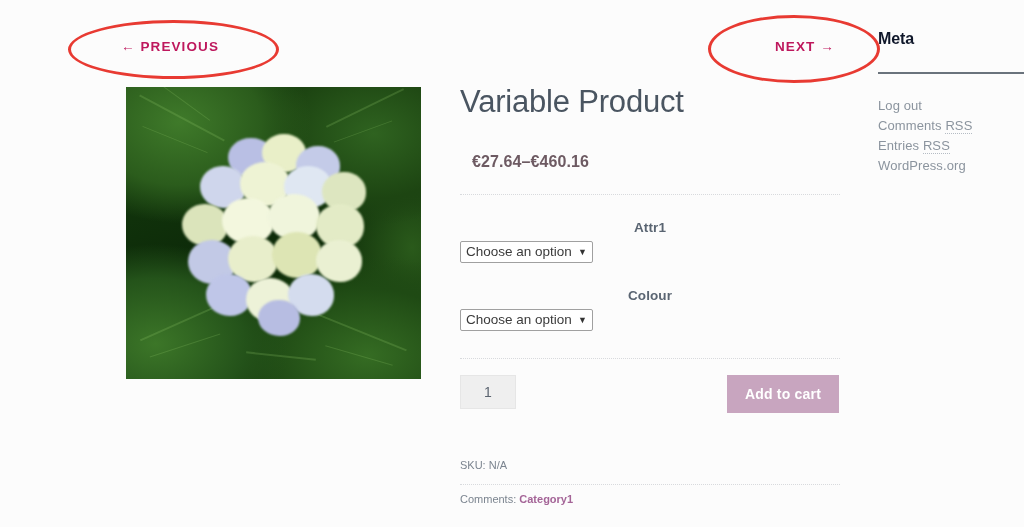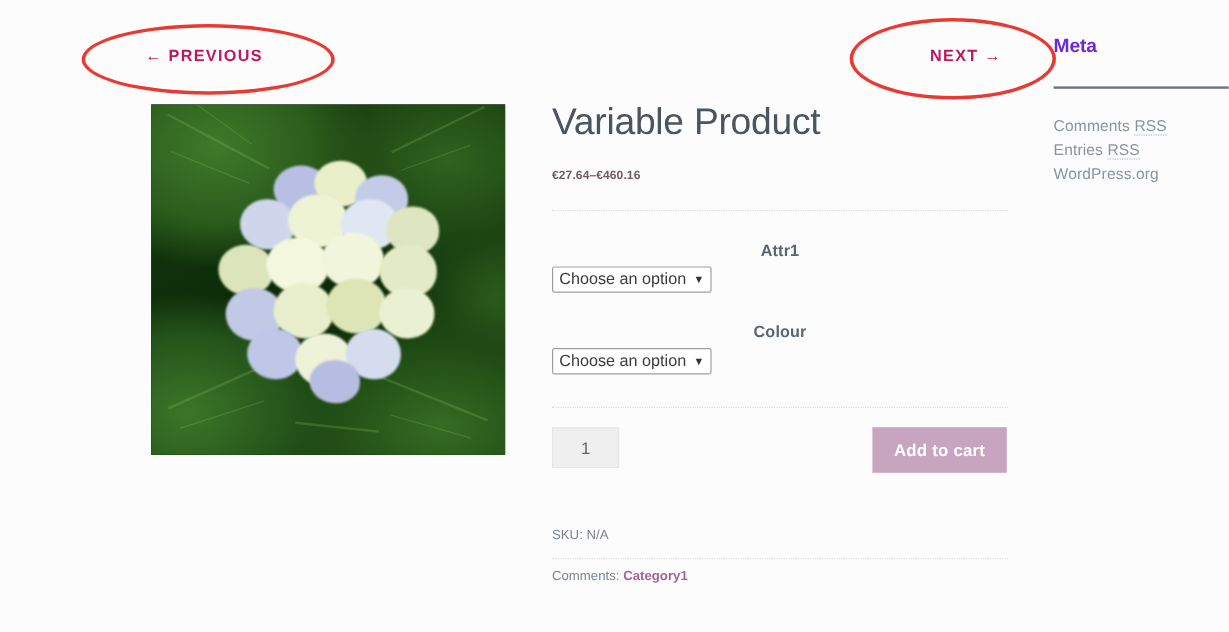--- a/index.html
+++ b/index.html
@@ -89,23 +89,23 @@
   }
   #product-title {
     margin: 0;
     font-size: 31px;
     font-weight: normal;
     color: #4a5561;
     line-height: 1.15;
     letter-spacing: -0.2px;
   }
   #product-price {
-    margin: 0;
+    margin: 12px;
     padding-top: 21px;
-    font-size: 10px;
+    font-size: 16px;
     font-weight: bold;
     color: #6d5a62;
     letter-spacing: 0.1px;
   }
   .rule-dotted {
     height: 0;
     border-top: 1px dotted #d8dadd;
     margin: 0;
   }
   #rule-under-price { margin-top: 23px; }
@@ -197,21 +197,21 @@
   #sidebar {
     position: absolute;
     left: 878px;
     top: 30px;
     width: 146px;
   }
   #sidebar-title {
     margin: 0;
     font-size: 16px;
     font-weight: bold;
-    color: #6d28d9;
+    color: #0f172a;
     letter-spacing: -0.1px;
   }
   #sidebar-rule {
     margin-top: 24px;
     height: 2px;
     background: #6a737c;
   }
   #sidebar-list {
     list-style: none;
     margin: 0;
@@ -317,20 +317,23 @@
       <a id="category-link" href="#">Category1</a>
     </div>
   </div>
 </div>
 
 <div id="sidebar">
   <h2 id="sidebar-title">Meta</h2>
   <div id="sidebar-rule"></div>
   <ul id="sidebar-list">
     <li>
+      <a class="sidebar-link" href="#">Log out</a>
+    </li>
+    <li>
       <a class="sidebar-link" href="#"><span>Comments </span><span class="abbr-rss">RSS</span></a>
     </li>
     <li>
       <a class="sidebar-link" href="#"><span>Entries </span><span class="abbr-rss">RSS</span></a>
     </li>
     <li>
       <a class="sidebar-link" href="#">WordPress.org</a>
     </li>
   </ul>
 </div>

